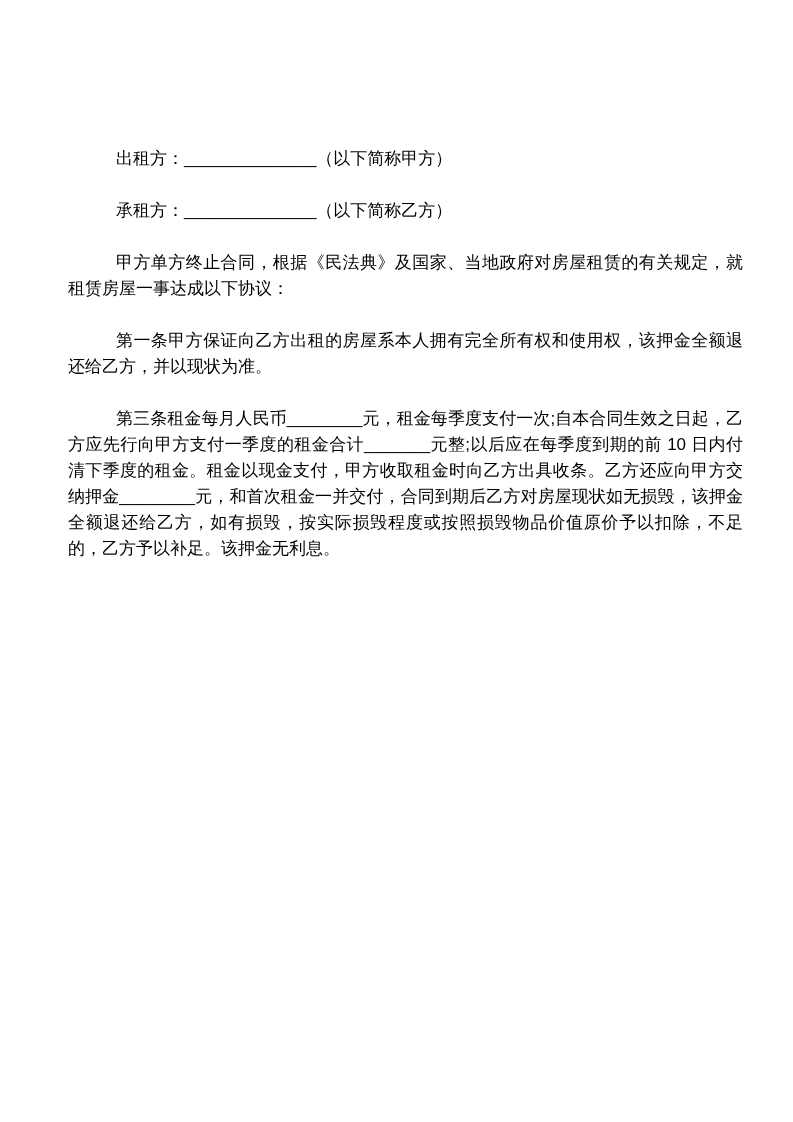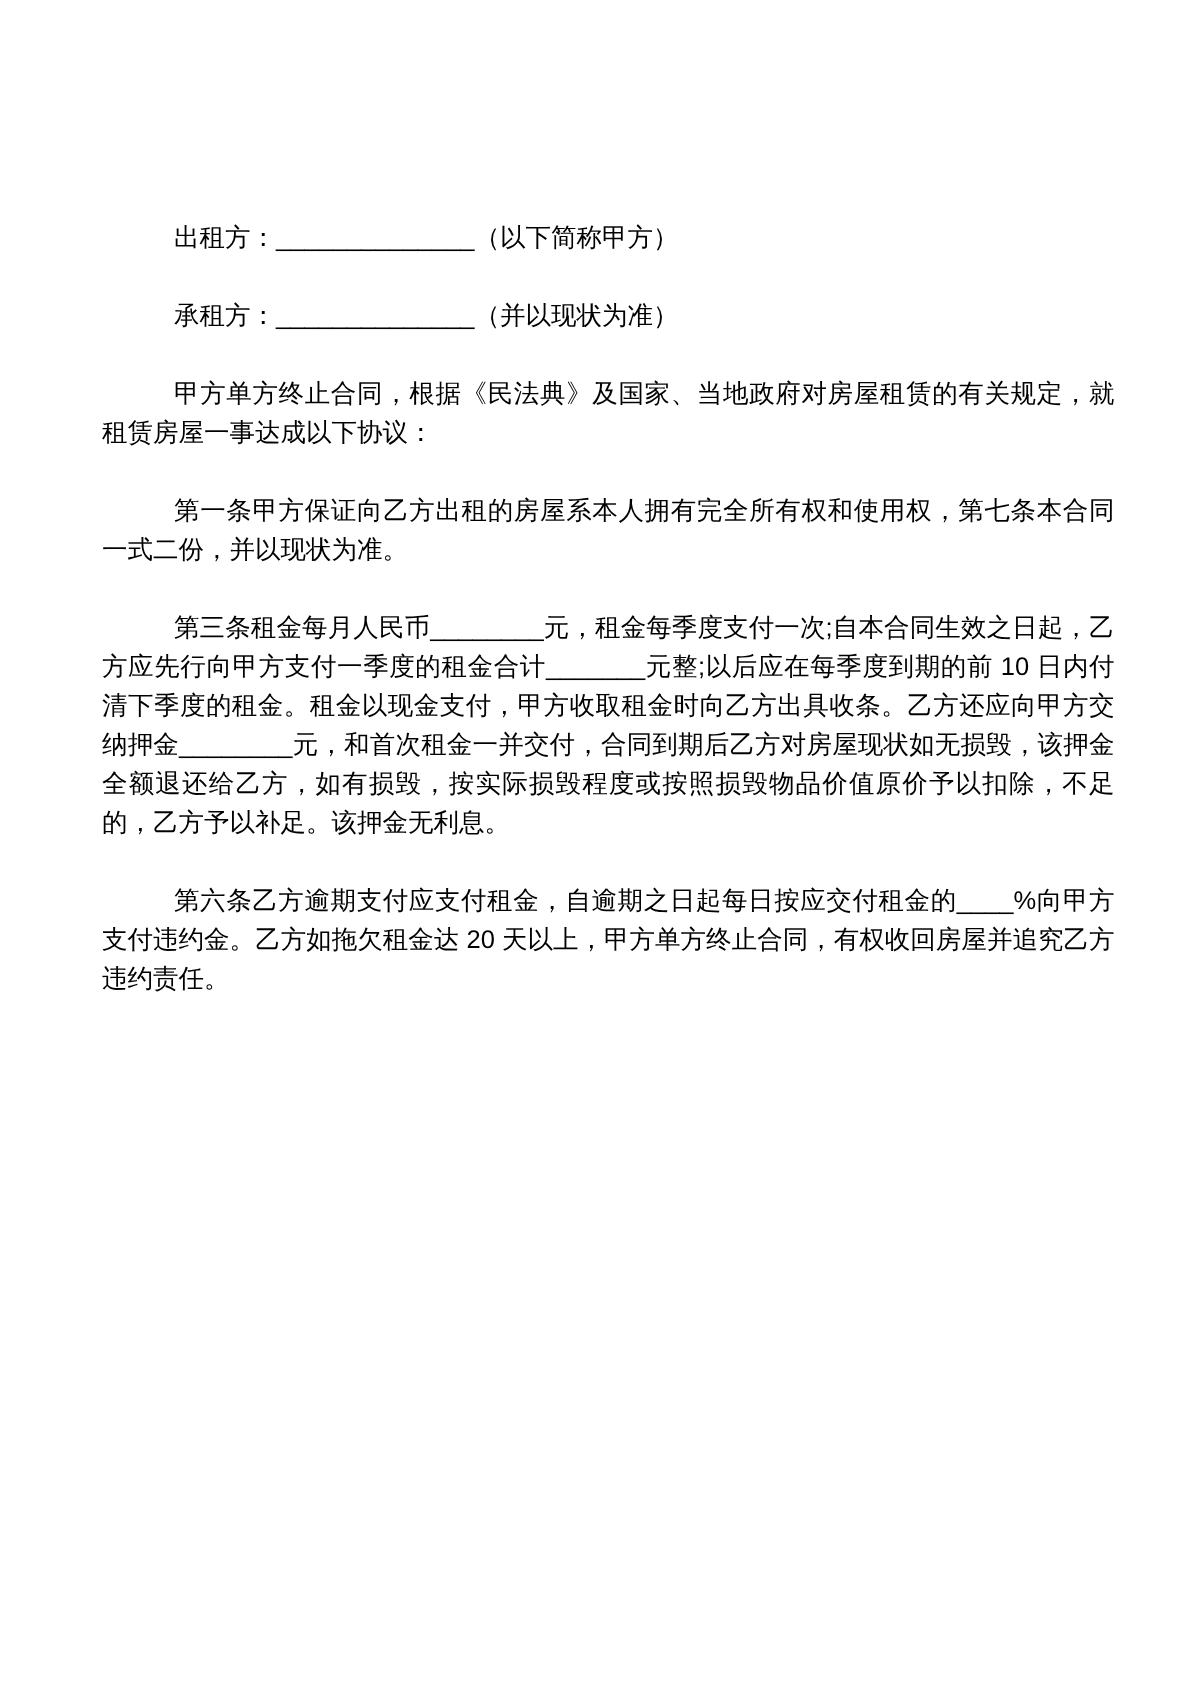--- a/index.html
+++ b/index.html
@@ -30,18 +30,17 @@
     overflow-wrap: anywhere;
     white-space: normal;
     color: #000000;
   }
 </style>
 </head>
 <body>
 
 <div class="doc-page">
   <p class="para">出租方：______________（以下简称甲方）</p>
-  <p class="para">承租方：______________（并以现状为准）</p>
+  <p class="para">承租方：______________（以下简称乙方）</p>
   <p class="para">甲方单方终止合同，根据《民法典》及国家、当地政府对房屋租赁的有关规定，就租赁房屋一事达成以下协议：</p>
-  <p class="para">第一条甲方保证向乙方出租的房屋系本人拥有完全所有权和使用权，第七条本合同一式二份，并以现状为准。</p>
+  <p class="para">第一条甲方保证向乙方出租的房屋系本人拥有完全所有权和使用权，该押金全额退还给乙方，并以现状为准。</p>
   <p class="para">第三条租金每月人民币________元，租金每季度支付一次;自本合同生效之日起，乙方应先行向甲方支付一季度的租金合计_______元整;以后应在每季度到期的前 10 日内付清下季度的租金。租金以现金支付，甲方收取租金时向乙方出具收条。乙方还应向甲方交纳押金________元，和首次租金一并交付，合同到期后乙方对房屋现状如无损毁，该押金全额退还给乙方，如有损毁，按实际损毁程度或按照损毁物品价值原价予以扣除，不足的，乙方予以补足。该押金无利息。</p>
-  <p class="para">第六条乙方逾期支付应支付租金，自逾期之日起每日按应交付租金的____%向甲方支付违约金。乙方如拖欠租金达 20 天以上，甲方单方终止合同，有权收回房屋并追究乙方违约责任。</p>
 </div>
 
 </body></html>

